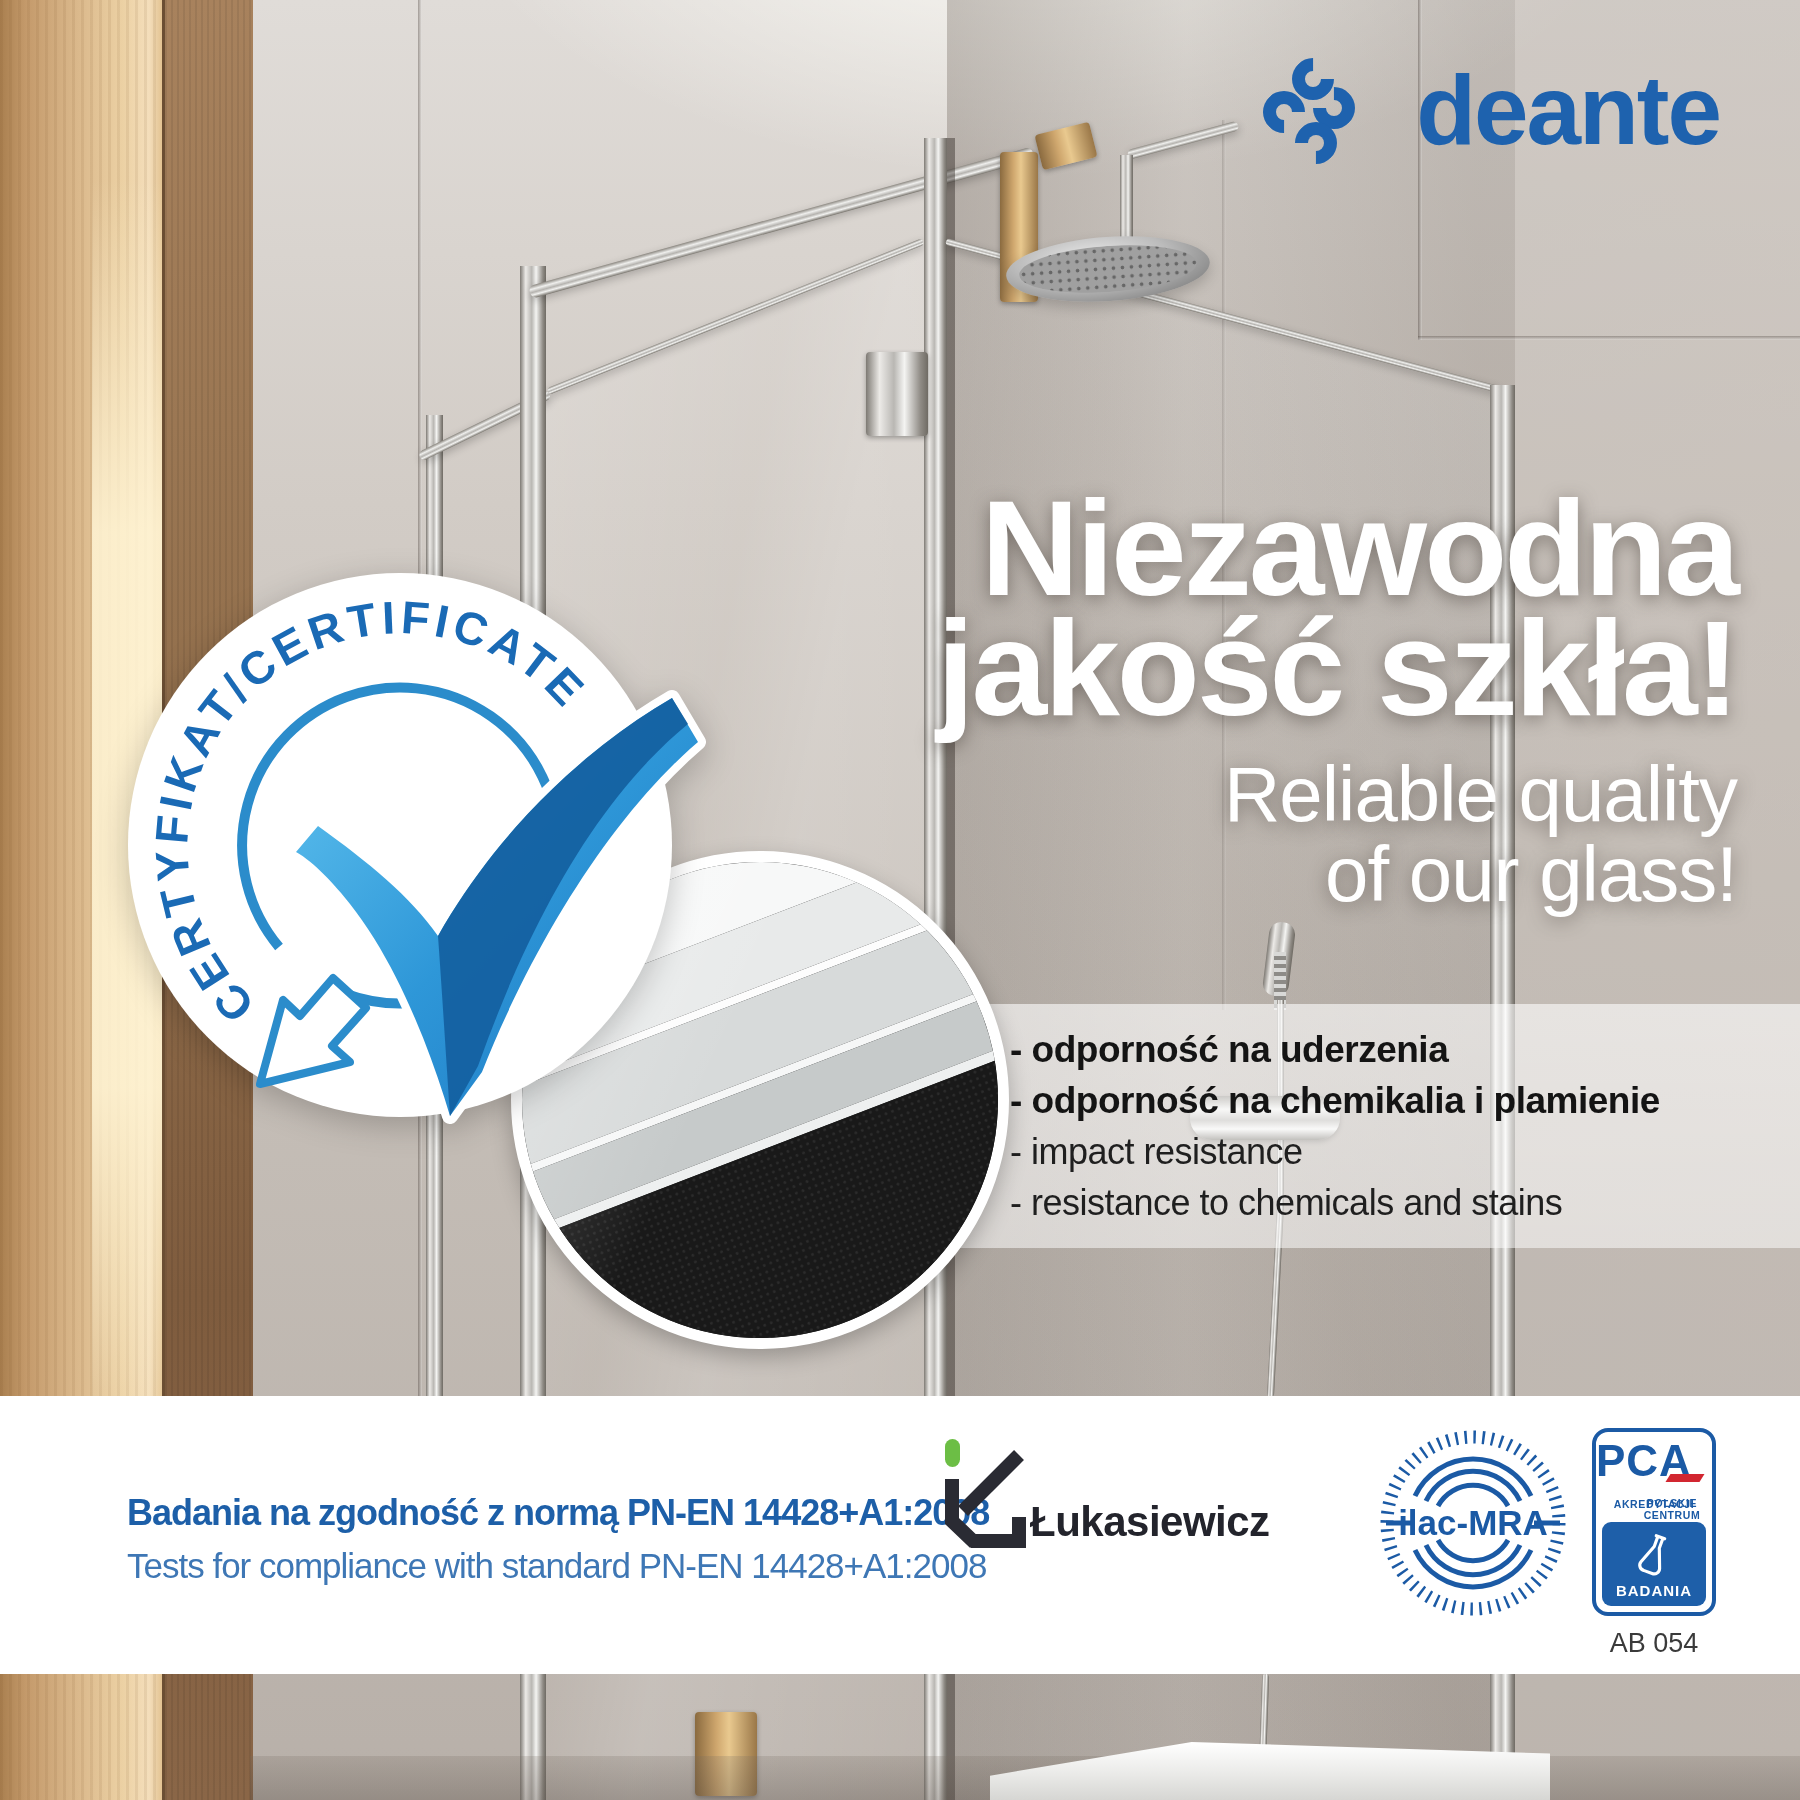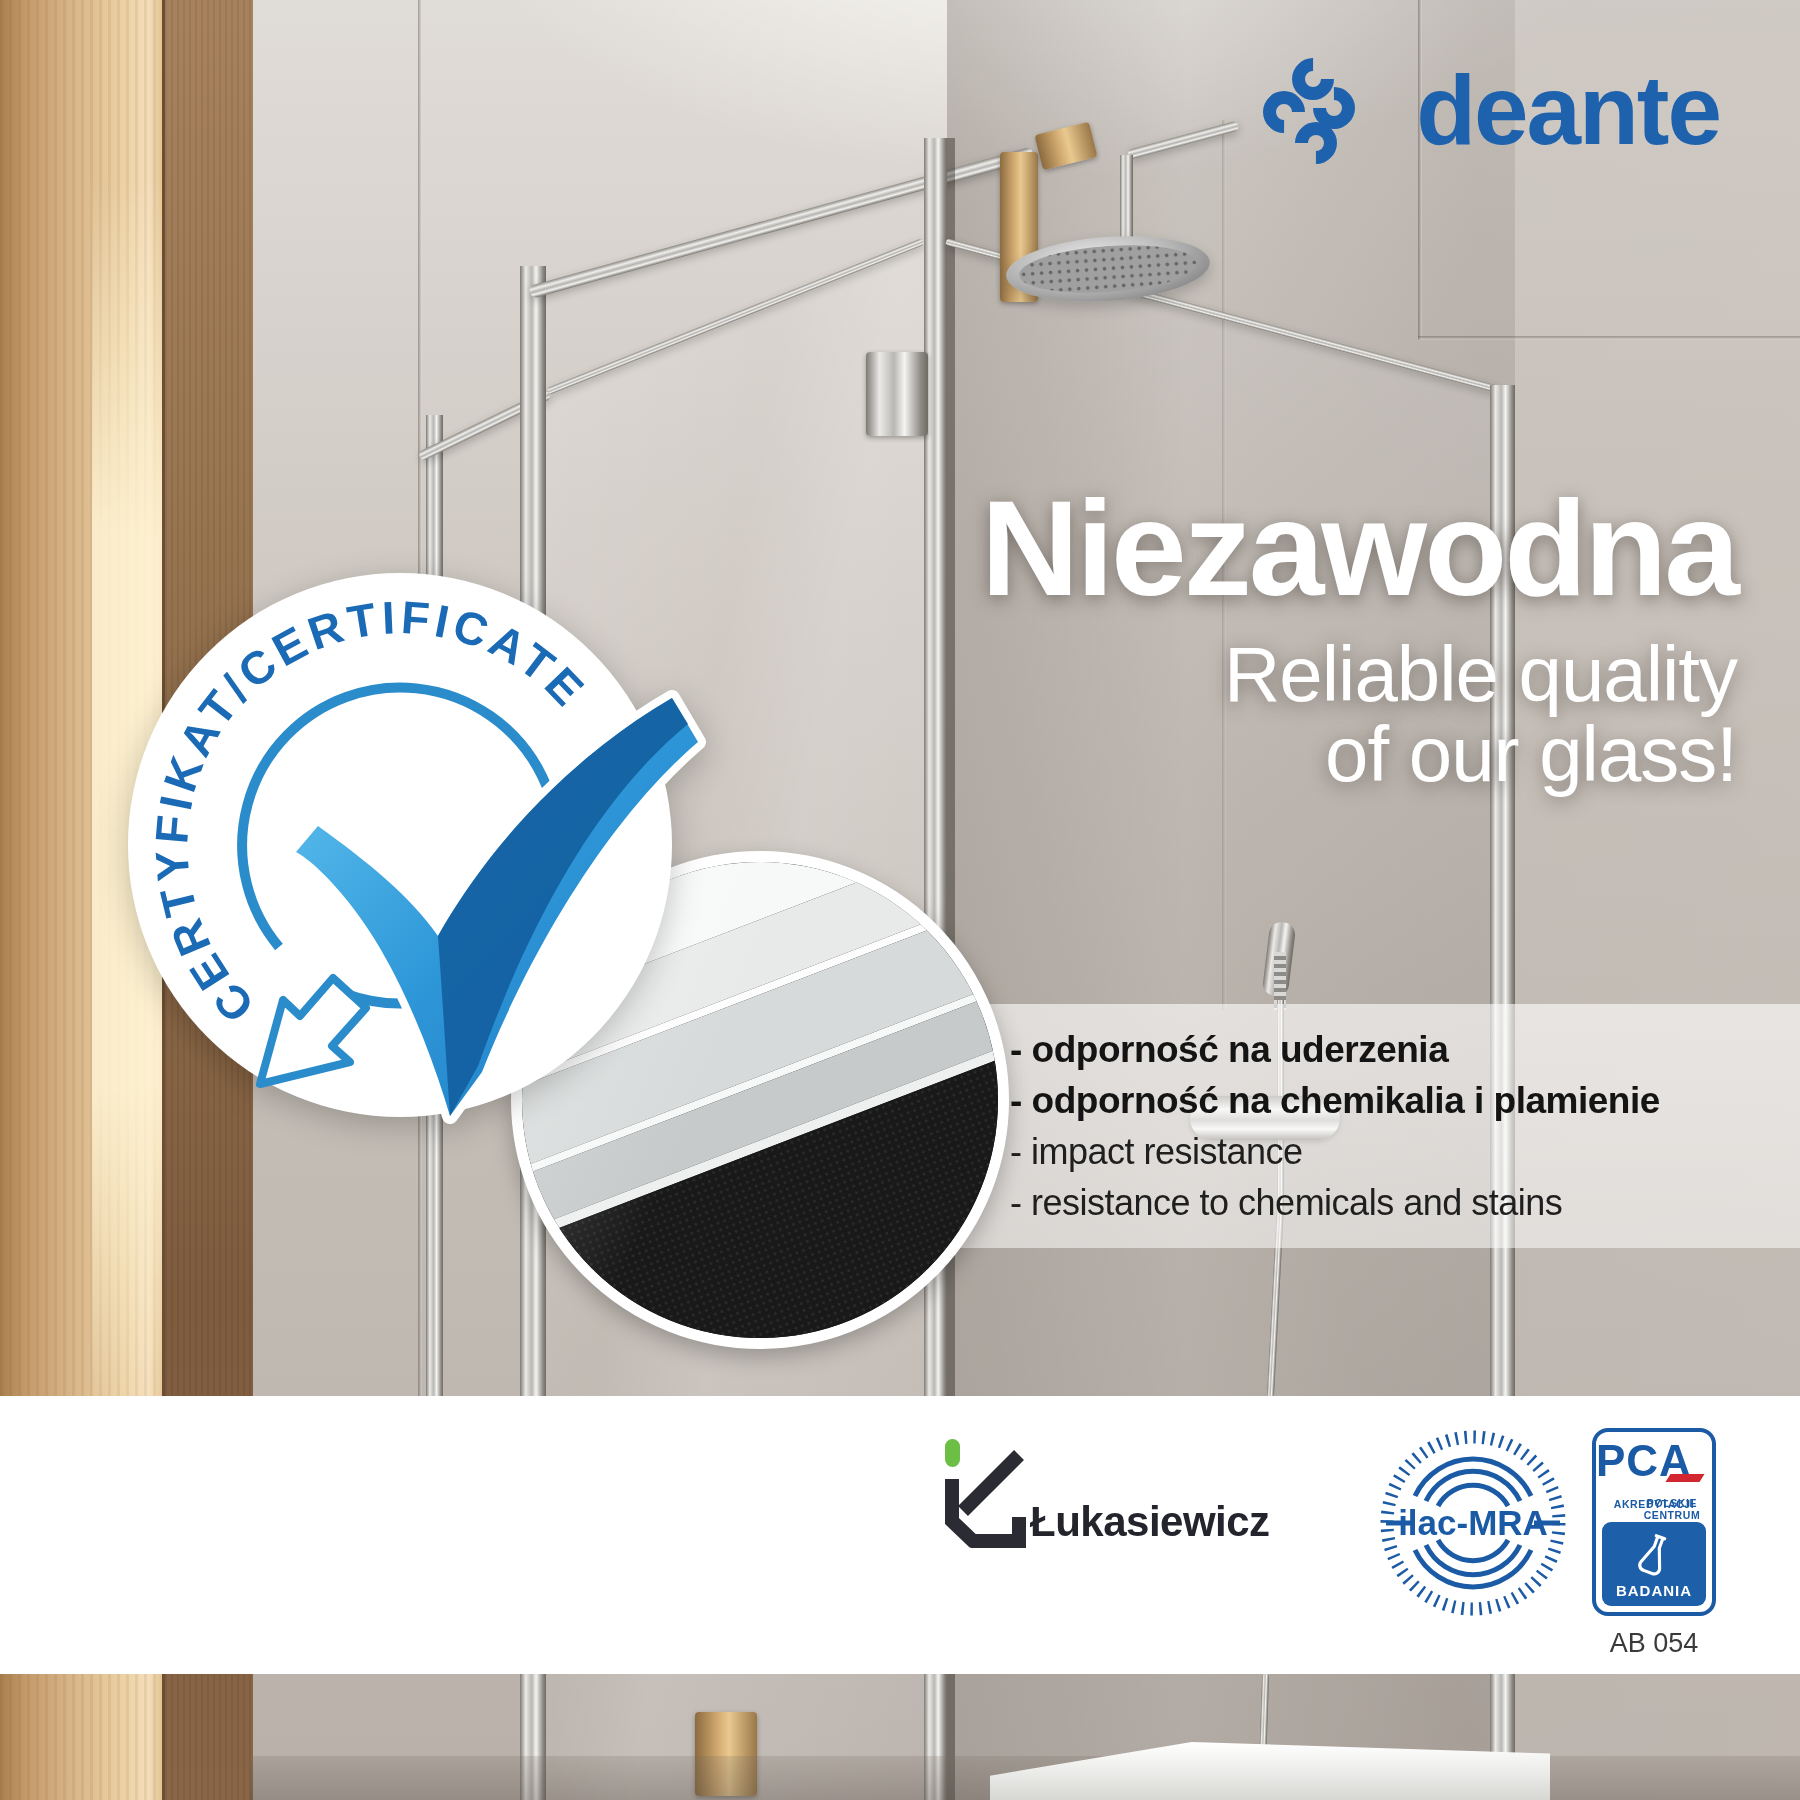--- a/index.html
+++ b/index.html
@@ -162,20 +162,21 @@
     <ul>
       <li class="b">- odporność na uderzenia</li>
       <li class="b">- odporność na chemikalia i plamienie</li>
       <li class="gap">- impact resistance</li>
       <li>- resistance to chemicals and stains</li>
     </ul>
   </div>
 
   <div class="abs headline">
     <div class="h-pl">Niezawodna</div>
+    <div class="h-pl">jakość szkła!</div>
     <div class="h-en first">Reliable quality</div>
     <div class="h-en">of our glass!</div>
   </div>
 
   <div class="abs logo-icon">
     <span class="hook" style="left:29px;top:0;transform:rotate(45deg);"></span>
     <span class="hook" style="left:0;top:33px;transform:rotate(135deg);"></span>
     <span class="hook" style="left:50px;top:29px;transform:rotate(-45deg);"></span>
     <span class="hook" style="left:32px;top:64px;transform:rotate(225deg);"></span>
   </div>
@@ -217,20 +218,24 @@
       <path d="M 218 326 C 268 362 310 396 338 436 C 398 330 486 248 572 198 L 598 242
                C 516 312 436 436 382 572 L 350 616 C 330 548 296 462 250 404
                C 236 386 214 362 196 352 Z" fill="url(#chk)"></path>
       <path d="M 338 436 C 398 330 486 248 572 198 L 588 224 C 498 298 430 420 378 566
                L 350 616 C 346 556 342 492 338 436 Z" fill="#135E9F" opacity="0.9"></path>
     </g>
   </svg>
 
   <div class="abs band"></div>
 
+  <div class="abs compliance">
+    <div class="comp-pl">Badania na zgodność z normą PN-EN 14428+A1:2008</div>
+    <div class="comp-en">Tests for compliance with standard PN-EN 14428+A1:2008</div>
+  </div>
 
   <svg class="abs" style="left:933px;top:1437px;" width="95" height="115" viewBox="0 0 95 115">
     <rect x="12" y="2" width="15" height="28" rx="7.5" fill="#6CBE45"></rect>
     <g fill="none" stroke="#2A2B33" stroke-width="14" stroke-linejoin="miter">
       <path d="M19 42 V84 L42 106"></path>
       <path d="M86 18 L30 74"></path>
       <path d="M38 104 H86 V80"></path>
     </g>
   </svg>
   <div class="abs inst-name">Łukasiewicz</div>

